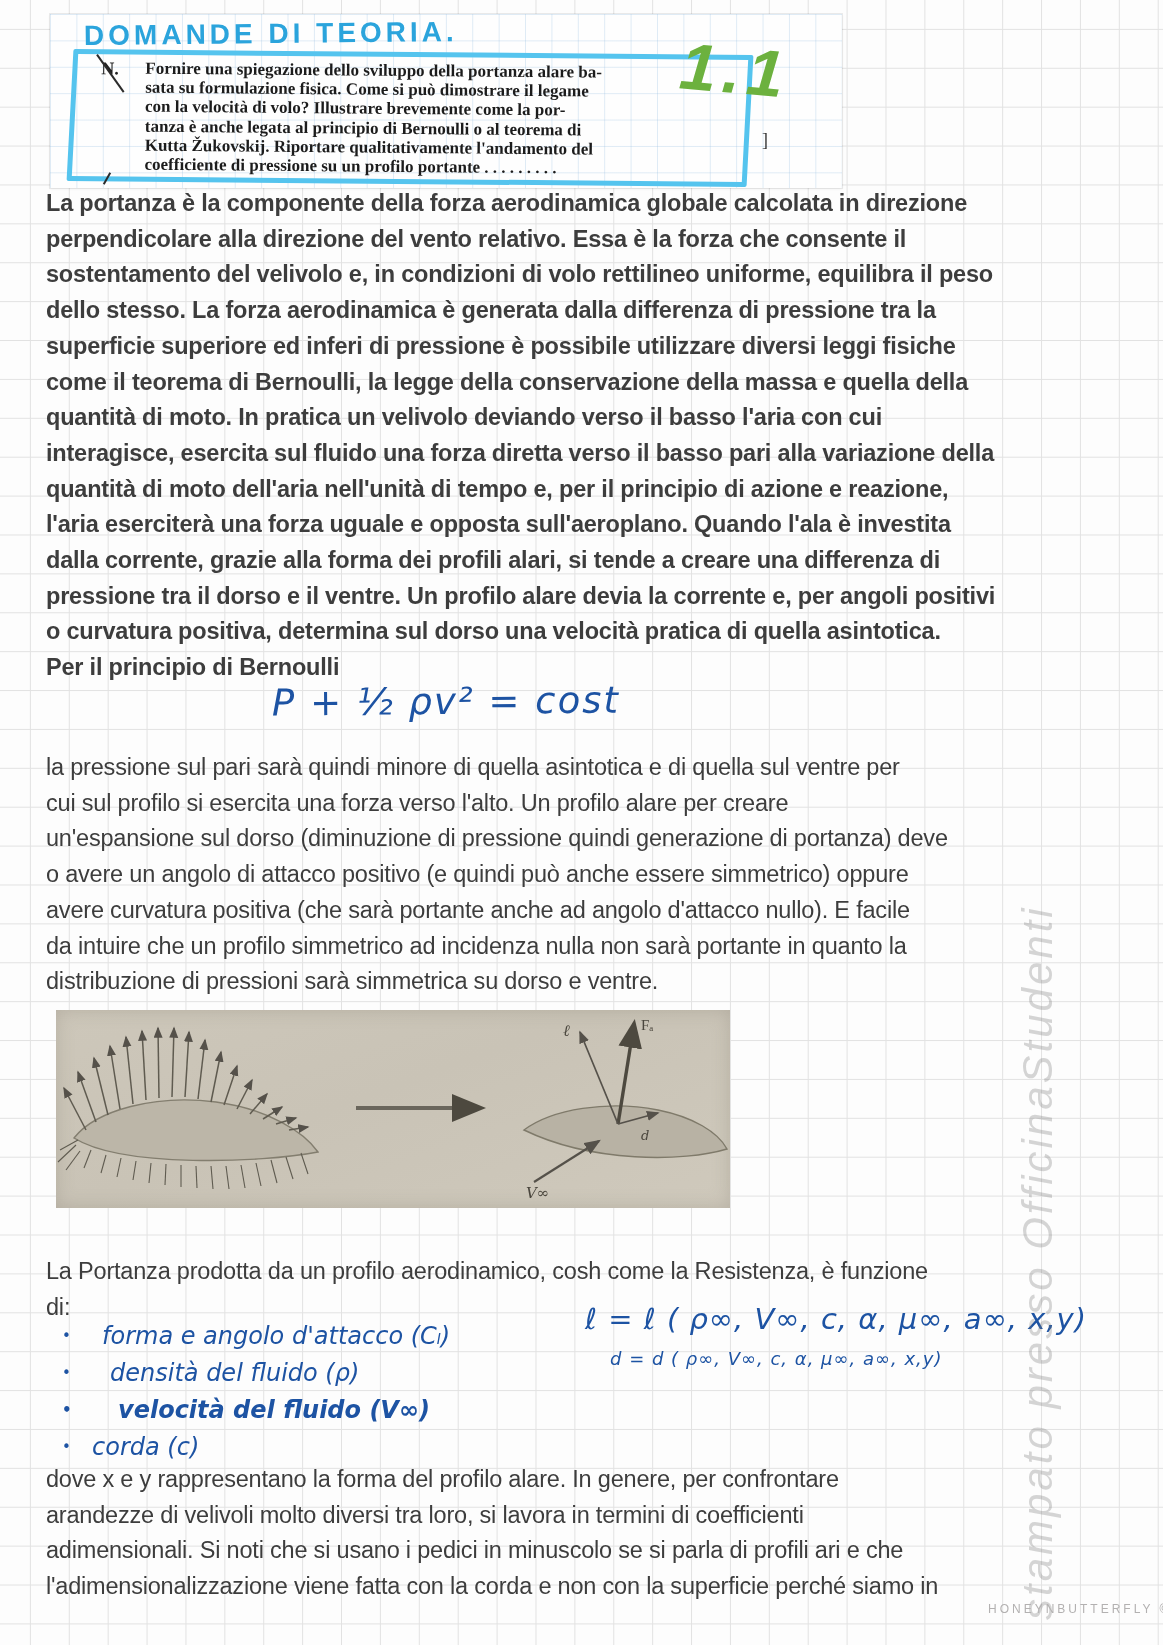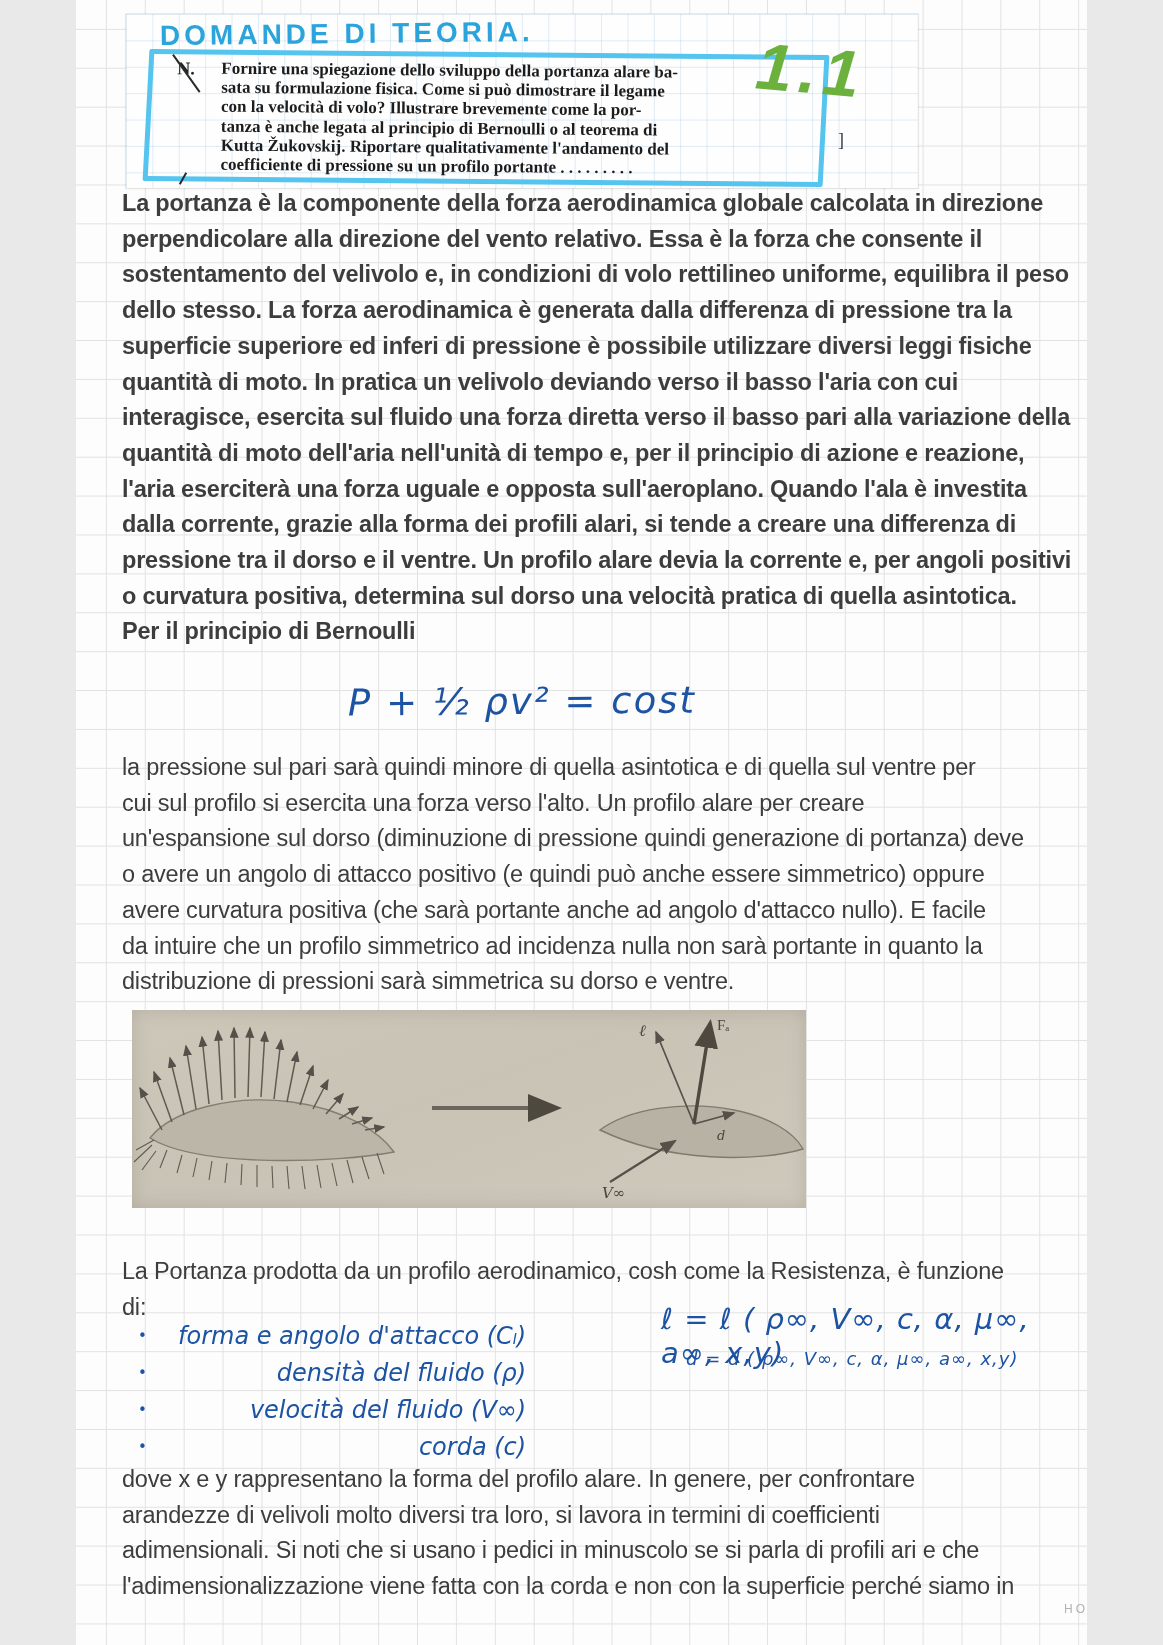--- a/index.html
+++ b/index.html
@@ -1,17 +1,17 @@
 <!DOCTYPE html>
 <html><head>
 <meta charset="utf-8">
 <style>
   html,body{margin:0;padding:0;background:#e9e9e9;}
   #page{
-    position:relative;width:1011px;height:1645px;margin:0 auto;overflow:hidden;
+    position:relative;width:1163px;height:1645px;margin:0 auto;overflow:hidden;
     background-color:#fdfdfd;
     background-image:linear-gradient(#e2e2e2 1px,transparent 1px),
                      linear-gradient(90deg,#e2e2e2 1px,transparent 1px);
     background-size:38.9px 38.9px;background-position:-9px -10px;
     font-family:"Liberation Sans","DejaVu Sans",sans-serif;
   }
   
   .photo{
     position:absolute;left:50px;top:14px;width:792px;height:174px;
     background-color:#fefefe;
@@ -57,25 +57,25 @@
   .para{position:absolute;left:46px;color:#3d3d3d;font-size:23.5px;
     line-height:35.7px;letter-spacing:-0.2px;white-space:nowrap;}
   .p1{top:186px;font-weight:bold;}
   .p2{top:750px;}
   .p3{top:1254px;}
   .p4{top:1462px;}
   
   .ink{color:#1d53a3;font-style:italic;font-family:"DejaVu Sans","Liberation Sans",sans-serif;}
   .formula-main{position:absolute;left:272px;top:680px;font-size:37px;
     letter-spacing:2px;transform:rotate(-0.5deg);}
-  .bullets{position:absolute;left:60px;top:1318px;font-size:24px;line-height:37px;text-align:right;}
+  .bullets{position:absolute;left:60px;top:1318px;font-size:24px;line-height:37px;}
   .bullets div{position:relative;padding-left:42px;white-space:nowrap;}
   .bullets div::before{content:'•';position:absolute;left:2px;top:0;font-size:15px;color:#1d53a3;}
   .bullets div:nth-child(2){padding-left:50px;}
-  .bullets div:nth-child(3){padding-left:58px;}
+  .bullets div:nth-child(3){padding-left:58px;font-weight:bold;}
   .bullets div:nth-child(4){padding-left:32px;}
   .formula-l{position:absolute;left:585px;top:1302px;font-size:29px;letter-spacing:1px;}
   .formula-d{position:absolute;left:602px;top:1348px;font-size:18px;letter-spacing:1px;margin-left:8px;}
   
   .figure{position:absolute;left:56px;top:1010px;width:674px;height:198px;
     background:linear-gradient(160deg,#cdc7ba 0%,#c9c3b6 45%,#cfc9bc 100%);
     box-shadow:inset 0 0 18px rgba(110,105,90,.25);}
   .figure svg{display:block;}
   
   .watermark{
@@ -112,20 +112,21 @@
   </div>
 
   <div class="exnum">1.1</div>
 
   <div class="para p1">
       <div>La portanza è la componente della forza aerodinamica globale calcolata in direzione</div>
       <div>perpendicolare alla direzione del vento relativo. Essa è la forza che consente il</div>
       <div>sostentamento del velivolo e, in condizioni di volo rettilineo uniforme, equilibra il peso</div>
       <div>dello stesso. La forza aerodinamica è generata dalla differenza di pressione tra la</div>
       <div>superficie superiore ed inferi di pressione è possibile utilizzare diversi leggi fisiche</div>
+      <div>come il teorema di Bernoulli, la legge della conservazione della massa e quella della</div>
       <div>quantità di moto. In pratica un velivolo deviando verso il basso l'aria con cui</div>
       <div>interagisce, esercita sul fluido una forza diretta verso il basso pari alla variazione della</div>
       <div>quantità di moto dell'aria nell'unità di tempo e, per il principio di azione e reazione,</div>
       <div>l'aria eserciterà una forza uguale e opposta sull'aeroplano. Quando l'ala è investita</div>
       <div>dalla corrente, grazie alla forma dei profili alari, si tende a creare una differenza di</div>
       <div>pressione tra il dorso e il ventre. Un profilo alare devia la corrente e, per angoli positivi</div>
       <div>o curvatura positiva, determina sul dorso una velocità pratica di quella asintotica.</div>
       <div>Per il principio di Bernoulli</div>
     </div>
 

